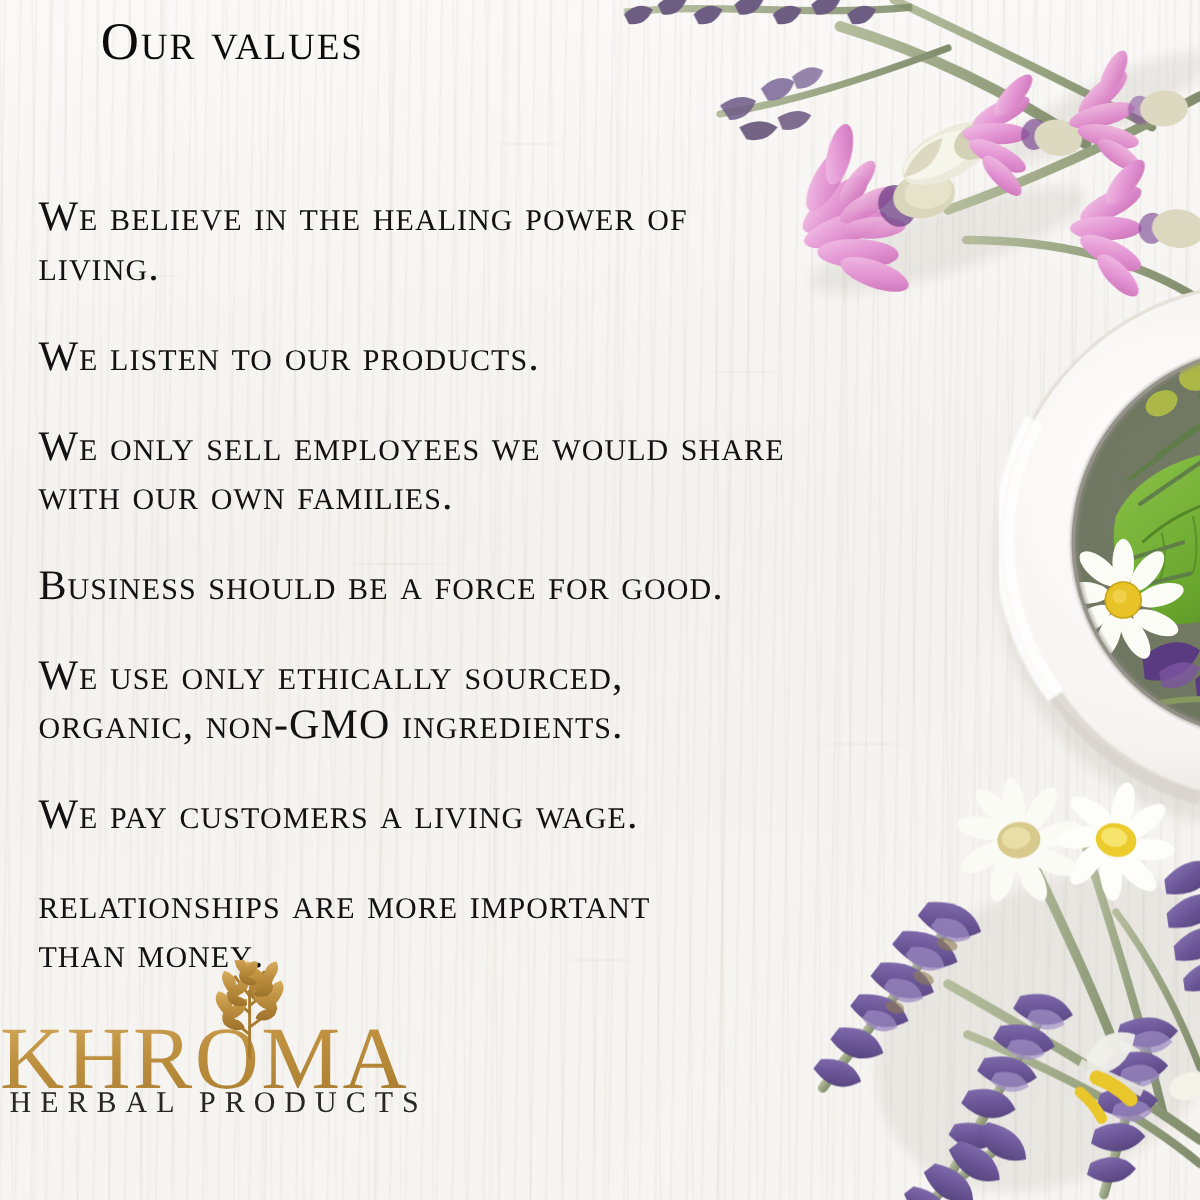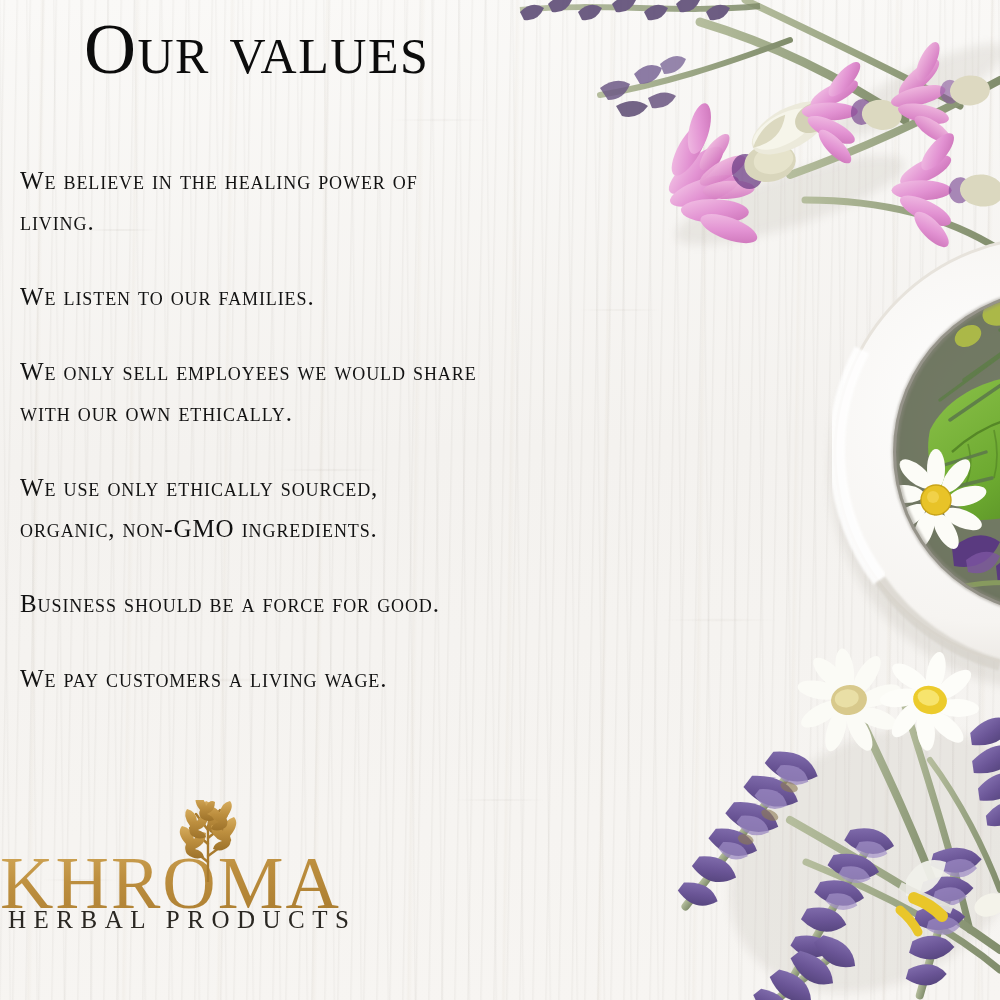--- a/index.html
+++ b/index.html
@@ -66,44 +66,45 @@
     inset: 0;
     pointer-events: none;
   }
   .art svg { display: block; width: 1000px; height: 1000px; }
 
   
   .title {
     position: absolute;
     left: 84px;
     top: 12px;
-    font-size: 72px;
+    font-size: 44px;
     line-height: 1.05;
     font-variant: small-caps;
     letter-spacing: 1.5px;
     color: #0c0c0c;
     white-space: nowrap;
     font-weight: 400;
   }
 
   .values {
     position: absolute;
     left: 20px;
     top: 160px;
     width: 800px;
   }
 
   .value-line {
-    font-size: 25px;
+    font-size: 35px;
     line-height: 41px;
     font-variant: small-caps;
     letter-spacing: 0.9px;
     color: #121212;
     white-space: nowrap;
     margin-bottom: 34px;
+    margin-left: 12px;
   }
   .value-line.lower { font-variant: small-caps; text-transform: lowercase; }
 
   
   .logo {
     position: absolute;
     left: 0;
     right: 0;
     top: 846px;
     text-align: left;
@@ -543,41 +544,45 @@
   <h1 class="title">Our values</h1>
 
   <div class="values">
 
     <p class="value-line">
       <span>We believe in the healing power of</span><br>
       <span>living.</span>
     </p>
 
     <p class="value-line">
-      <span>We listen to our families.</span>
+      <span>We listen to our products.</span>
     </p>
 
     <p class="value-line">
       <span>We only sell employees we would share</span><br>
-      <span>with our own ethically.</span>
+      <span>with our own families.</span>
+    </p>
+
+    <p class="value-line">
+      <span>Business should be a force for good.</span>
     </p>
 
     <p class="value-line">
       <span>We use only ethically sourced,</span><br>
       <span>organic, non-GMO ingredients.</span>
     </p>
 
     <p class="value-line">
-      <span>Business should be a force for good.</span>
-    </p>
-
-    <p class="value-line">
       <span>We pay customers a living wage.</span>
     </p>
 
+    <p class="value-line lower">
+      <span>relationships are more important</span><br>
+      <span>than money.</span>
+    </p>
   </div>
 
   <div class="logo">
     <div class="logo-wrap">
       
       <svg class="sprig" viewBox="0 0 96 82">
         <g stroke="#a87a2d" stroke-width="2.4" fill="none" stroke-linecap="round">
           <path d="M48 82 L 48 26"></path>
           <path d="M48 62 L 28 46"></path>
             <path d="M48 56 L 70 40"></path>

